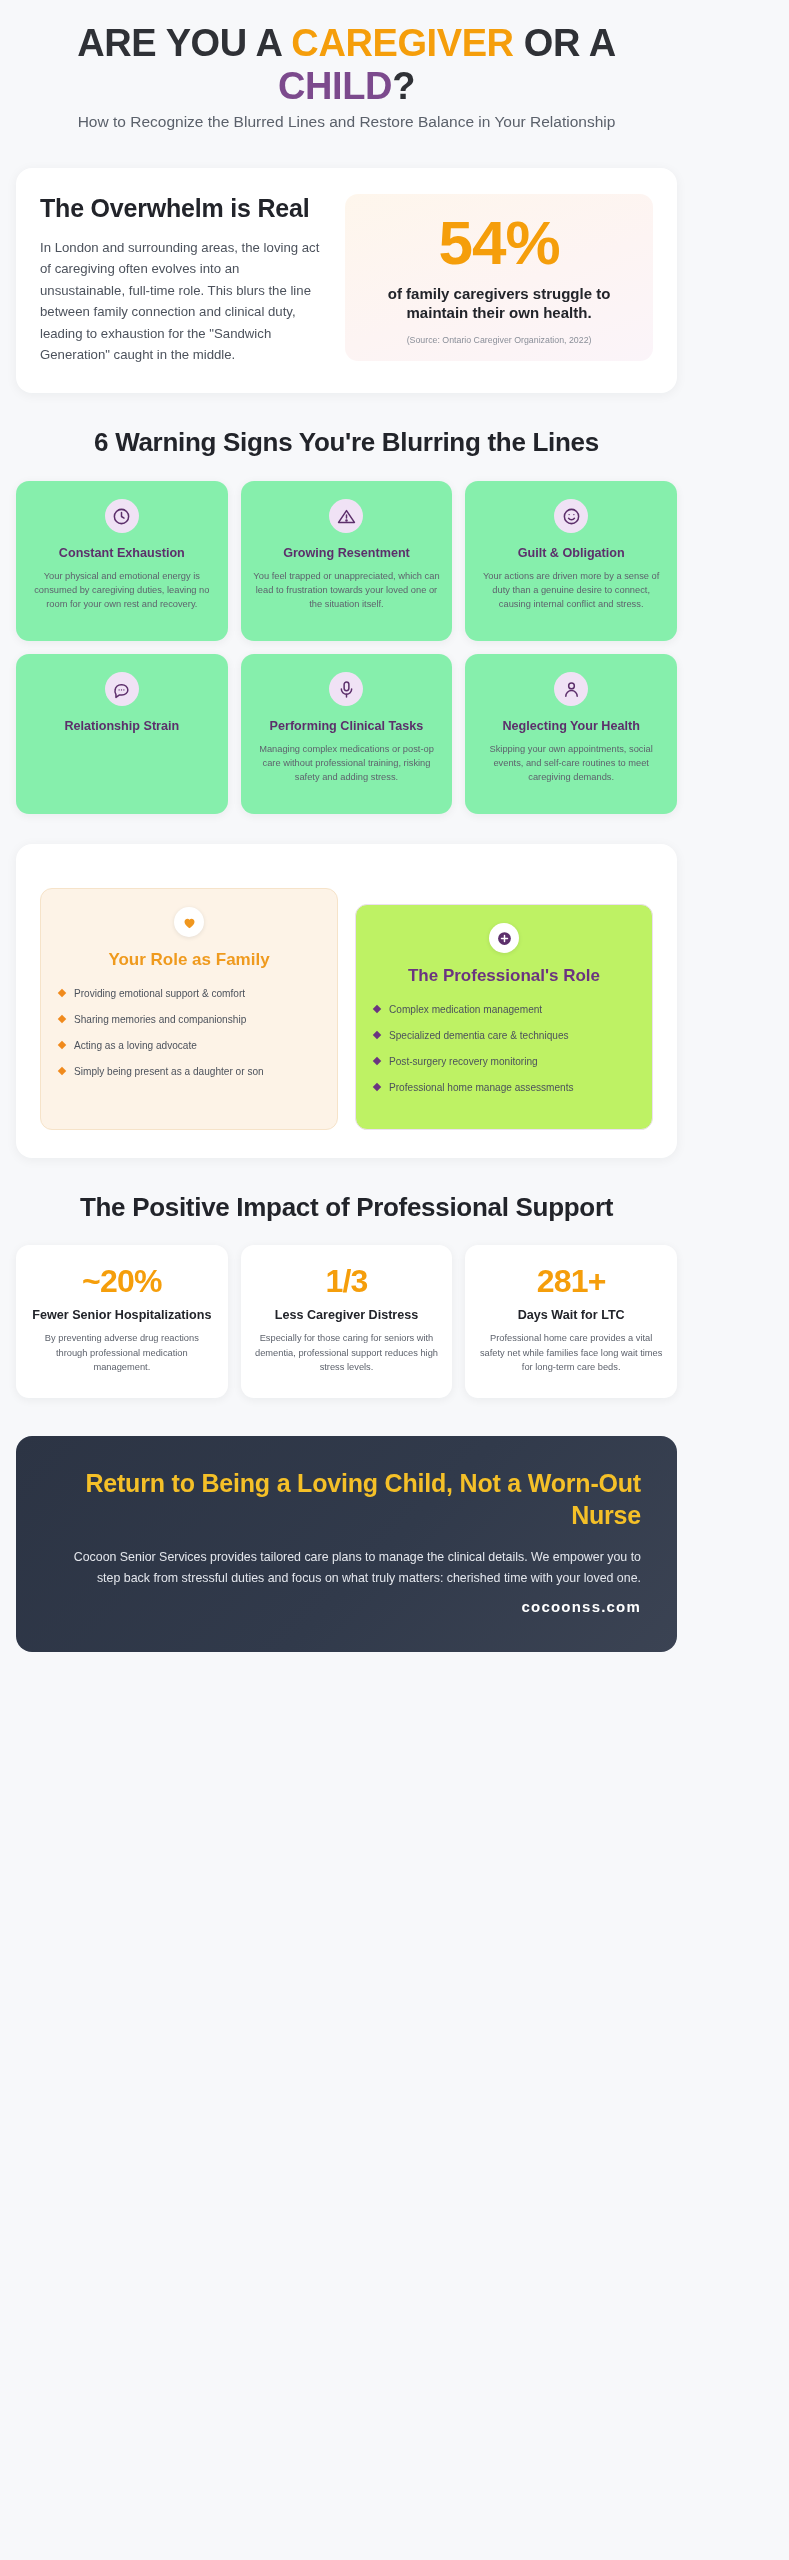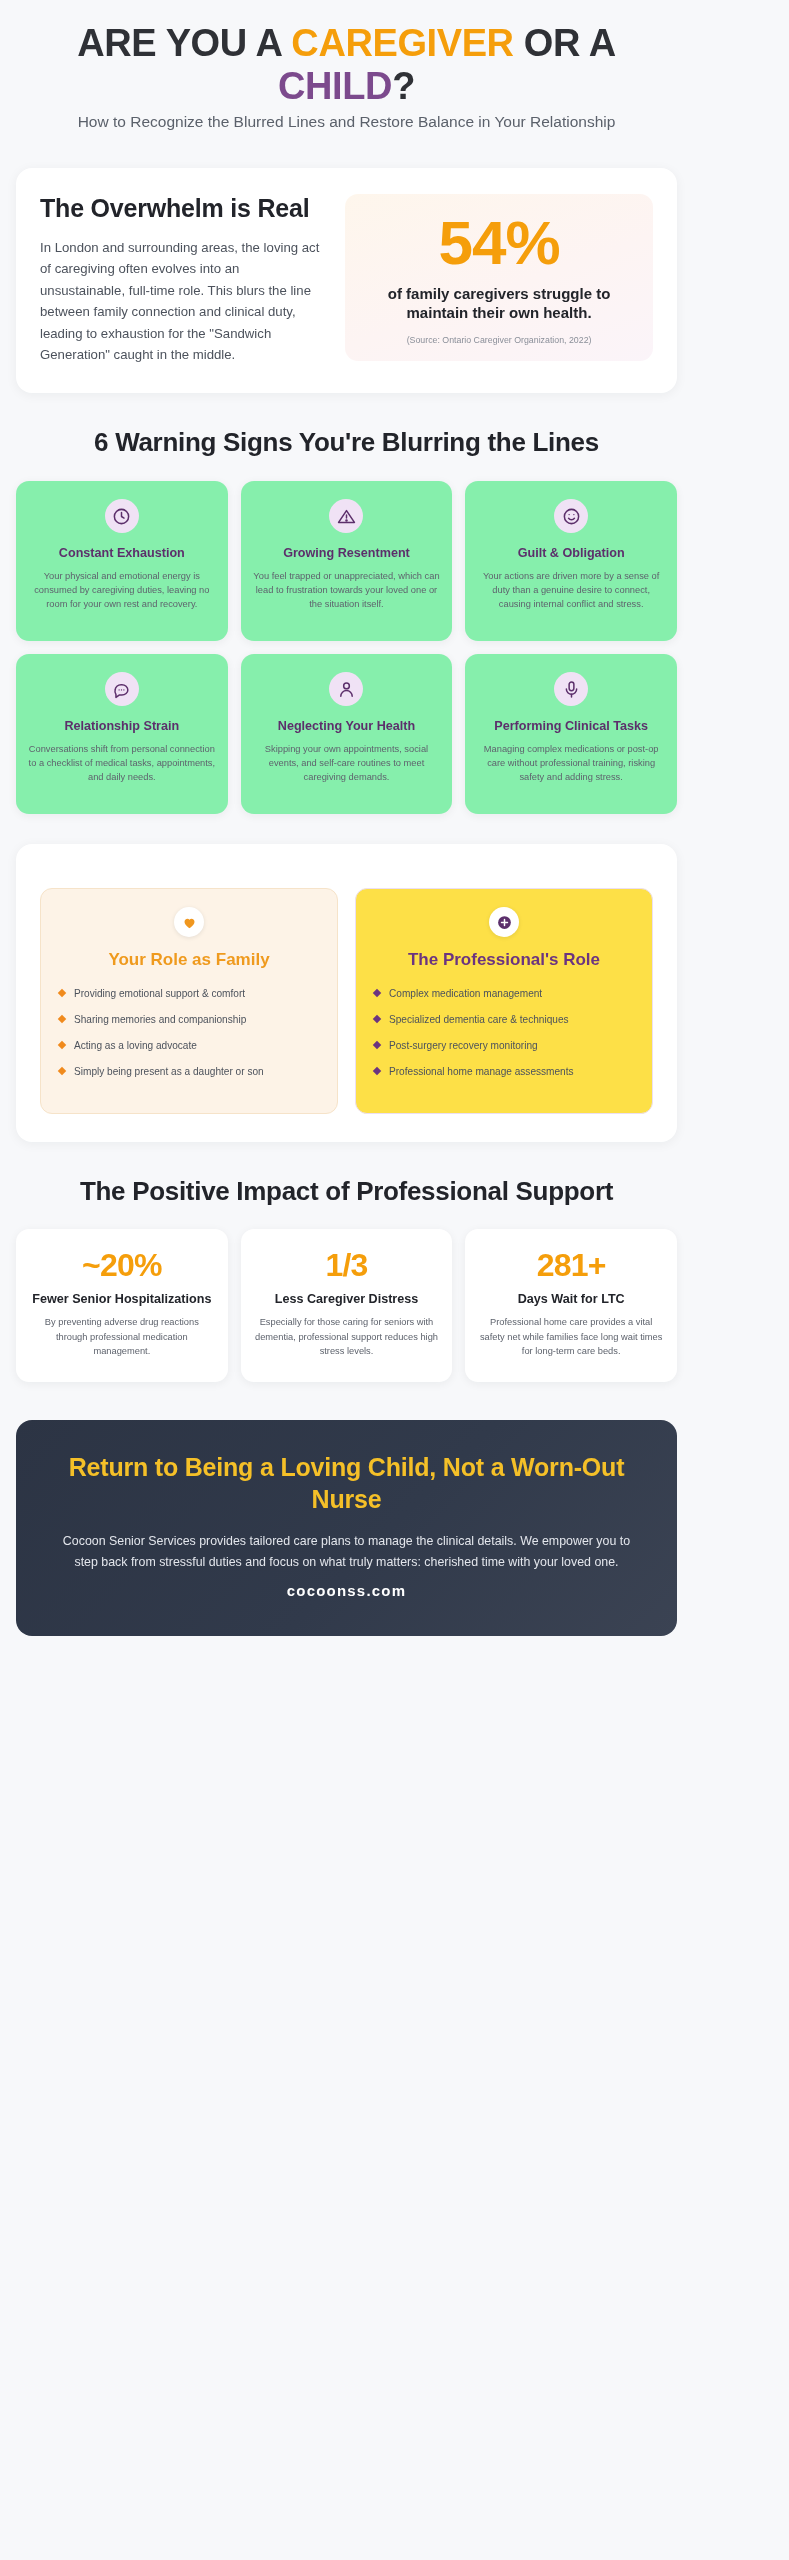--- a/index.html
+++ b/index.html
@@ -136,21 +136,21 @@
 
   
   .roles-grid {
     display: grid;
     grid-template-columns: 1fr 1fr;
     gap: 17px;
     padding: 18px 0 0;
   }
   .role-card { border-radius: 12px; padding: 18px 16px 22px; }
   .role-family { background: #fdf3e7; border: 1px solid #f6e3c9; }
-  .role-pro    { background: #fde047; border: 1px solid #ecdff1; }
+  .role-pro    { background: #bef264; border: 1px solid #ecdff1; margin-top: 16px; }
   .role-badge {
     width: 30px; height: 30px; border-radius: 50%;
     background: #ffffff;
     box-shadow: 0 1px 4px rgba(24,28,40,0.10);
     margin: 0 auto 13px;
     display: flex; align-items: center; justify-content: center;
   }
   .role-card h3 {
     text-align: center;
     font-size: 17px;
@@ -212,21 +212,21 @@
     line-height: 1.55;
     color: #5e636d;
   }
 
   
   .cta {
     margin: 38px 0 26px;
     background: linear-gradient(135deg, #2c3444 0%, #313a4b 55%, #3b4353 100%);
     border-radius: 16px;
     padding: 32px 36px 36px;
-    text-align: center;
+    text-align: right;
   }
   .cta h2 {
     font-size: 25px;
     line-height: 1.25;
     font-weight: 700;
     color: #f5c028;
     letter-spacing: -0.2px;
   }
   .cta p {
     margin-top: 16px;
@@ -309,44 +309,43 @@
     <div class="sign-card">
       <div class="sign-ico">
         <svg width="19" height="19" viewBox="0 0 24 24" fill="none" stroke="#5c2f6b" stroke-width="1.9" stroke-linecap="round" stroke-linejoin="round">
             <path d="M20 12.5a7.5 6.5 0 0 1-7.5 6.5H9l-4 3v-3.7A6.5 6.5 0 0 1 4 12.5 7.5 6.5 0 0 1 11.5 6h1A7.5 6.5 0 0 1 20 12.5z"></path>
             <circle cx="9" cy="12.5" r="0.8" fill="#5c2f6b" stroke="none"></circle>
             <circle cx="12" cy="12.5" r="0.8" fill="#5c2f6b" stroke="none"></circle>
             <circle cx="15" cy="12.5" r="0.8" fill="#5c2f6b" stroke="none"></circle>
           </svg>
       </div>
       <h3>Relationship Strain</h3>
-      <p>Conversations shift from personal connection to a checklist of medical tasks, appointments, and daily needs.</p>
-    </div>
-
-    <div class="sign-card">
-      <div class="sign-ico">
-        <svg width="19" height="19" viewBox="0 0 24 24" fill="none" stroke="#5c2f6b" stroke-width="1.9" stroke-linecap="round" stroke-linejoin="round">
-            <circle cx="12" cy="7.5" r="3.6"></circle>
-            <path d="M4.8 20.5a7.2 7.2 0 0 1 14.4 0"></path>
-          </svg>
-      </div>
-      <h3>Neglecting Your Health</h3>
-      <p>Skipping your own appointments, social events, and self-care routines to meet caregiving demands.</p>
     </div>
 
     <div class="sign-card">
       <div class="sign-ico">
         <svg width="19" height="19" viewBox="0 0 24 24" fill="none" stroke="#5c2f6b" stroke-width="1.9" stroke-linecap="round" stroke-linejoin="round">
             <rect x="9" y="2.5" width="6" height="11" rx="3"></rect>
             <path d="M5.5 11.5a6.5 6.5 0 0 0 13 0"></path>
             <path d="M12 18v3.5"></path>
           </svg>
       </div>
       <h3>Performing Clinical Tasks</h3>
       <p>Managing complex medications or post-op care without professional training, risking safety and adding stress.</p>
+    </div>
+
+    <div class="sign-card">
+      <div class="sign-ico">
+        <svg width="19" height="19" viewBox="0 0 24 24" fill="none" stroke="#5c2f6b" stroke-width="1.9" stroke-linecap="round" stroke-linejoin="round">
+            <circle cx="12" cy="7.5" r="3.6"></circle>
+            <path d="M4.8 20.5a7.2 7.2 0 0 1 14.4 0"></path>
+          </svg>
+      </div>
+      <h3>Neglecting Your Health</h3>
+      <p>Skipping your own appointments, social events, and self-care routines to meet caregiving demands.</p>
     </div>
   </div>
 
   <section class="shell" style="margin-top:30px;">
     <div class="roles-grid">
 
       <div class="role-card role-family">
         <div class="role-badge">
           <svg width="15" height="15" viewBox="0 0 24 24" fill="#f0971f" stroke="none">
               <path d="M12 21s-8-5.1-8-10.4A4.6 4.6 0 0 1 12 7.6 4.6 4.6 0 0 1 20 10.6C20 15.9 12 21 12 21z"></path>

